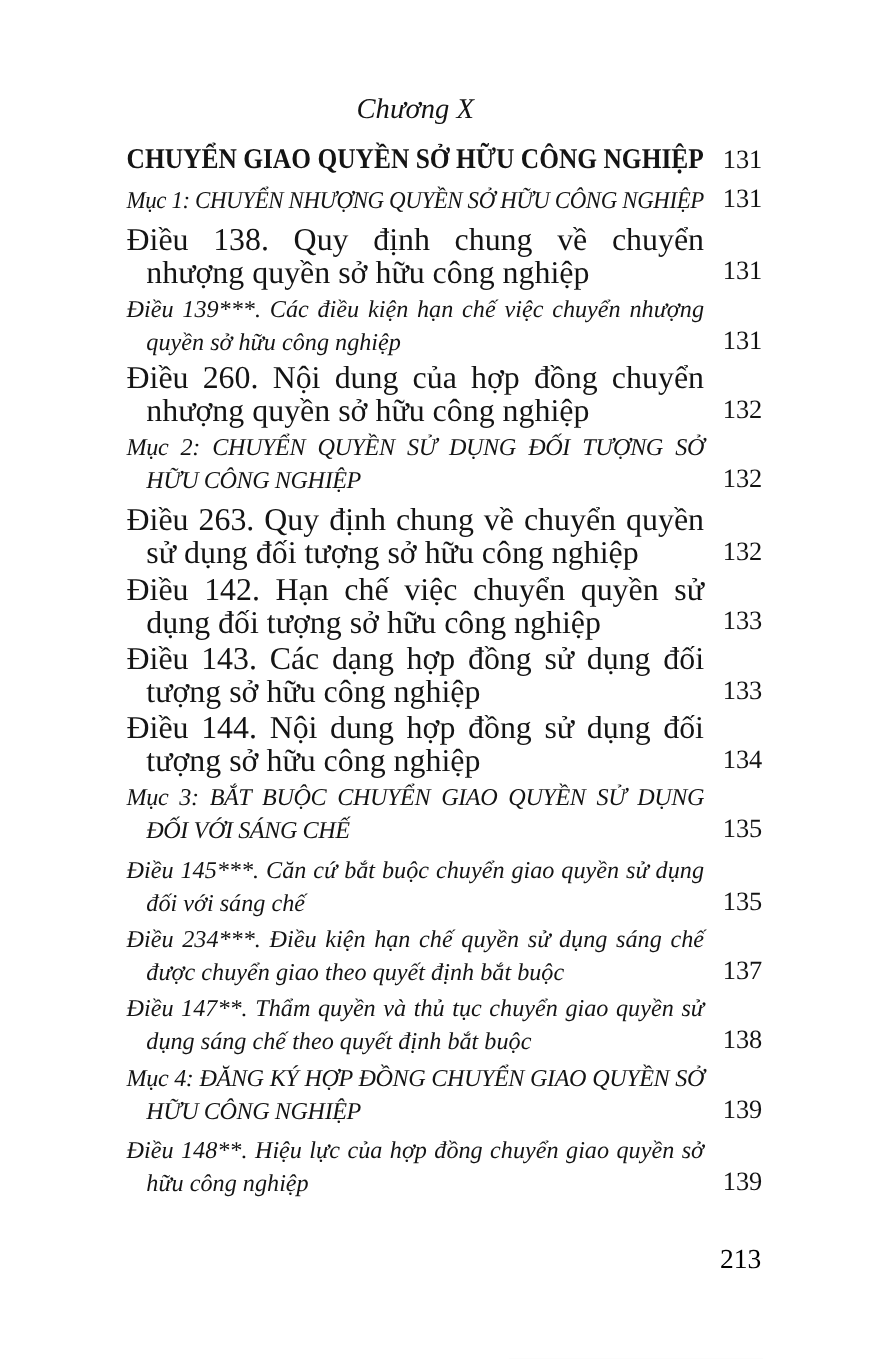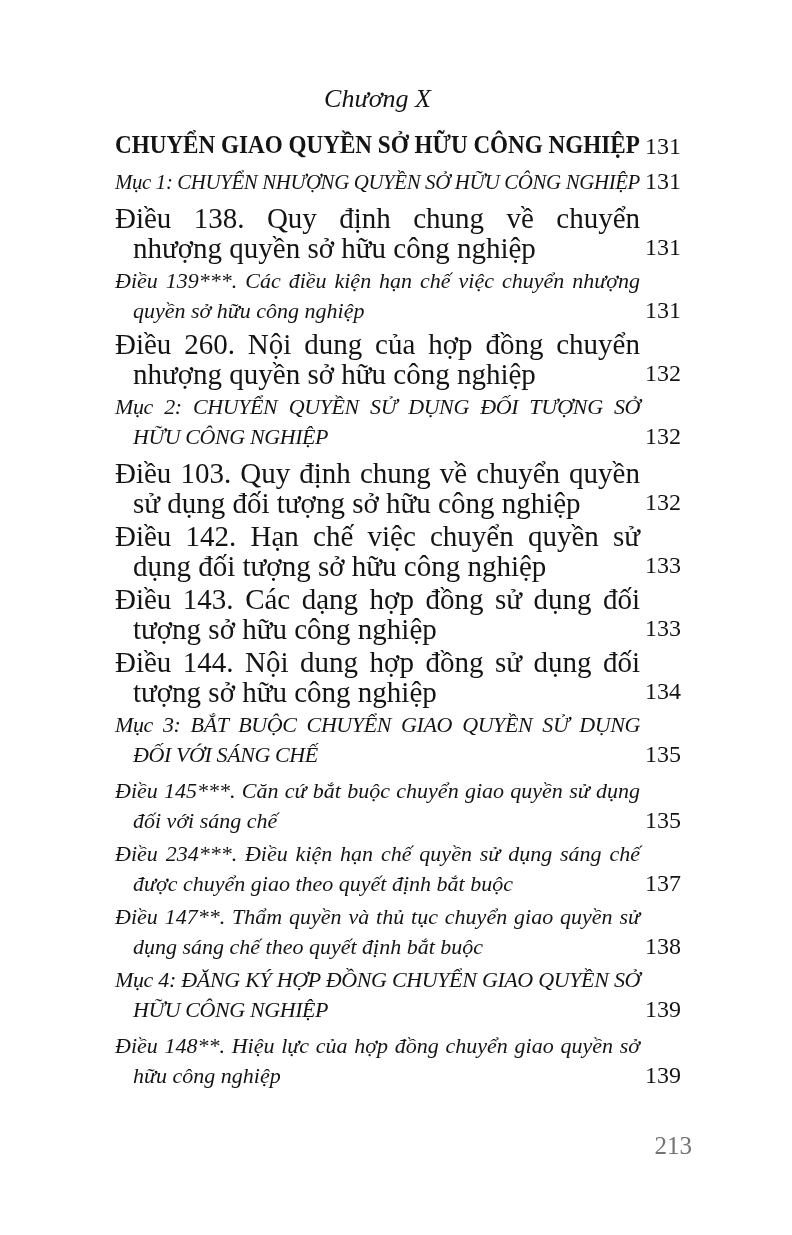--- a/index.html
+++ b/index.html
@@ -38,21 +38,21 @@
   .entry .txt {
     display: block;
     font-size: 29px;
     line-height: 30px;
     text-align: justify;
     text-indent: -18px;   
     padding-left: 18px;
   }
   .entry .pg {
     position: absolute;
-    right: 12px; bottom: 1px;
+    right: 0; bottom: 1px;
     font-size: 24px;
     line-height: 30px;
     font-style: normal;
     font-weight: normal;
     letter-spacing: 0;
   }
   
   .entry.title { margin-bottom: 5px; }
   .entry.title .txt {
     font-weight: bold;
@@ -74,21 +74,21 @@
   
   .entry.dieu-italic .txt {
     font-style: italic;
     font-size: 22px;
   }
   .folio {
     position: absolute;
     right: 100px; top: 1132px;
     font-size: 25px;
     line-height: 28px;
-    color: #737373;
+    color: #000000;
     margin-left: 20px;
   }
 </style>
 </head>
 <body>
 
 <div class="page">
   <div class="content">
 
     <div class="chapter-label">Chương X</div>
@@ -118,21 +118,21 @@
     <span class="txt">Điều 260. Nội dung của hợp đồng chuyển nhượng quyền sở hữu công nghiệp</span>
     <span class="pg">132</span>
   </div>
 
   <div class="entry muc">
     <span class="txt">Mục 2: CHUYỂN QUYỀN SỬ DỤNG ĐỐI TƯỢNG SỞ HỮU CÔNG NGHIỆP</span>
     <span class="pg">132</span>
   </div>
 
   <div class="entry dieu">
-    <span class="txt">Điều 103. Quy định chung về chuyển quyền sử dụng đối tượng sở hữu công nghiệp</span>
+    <span class="txt">Điều 263. Quy định chung về chuyển quyền sử dụng đối tượng sở hữu công nghiệp</span>
     <span class="pg">132</span>
   </div>
 
   <div class="entry dieu">
     <span class="txt">Điều 142. Hạn chế việc chuyển quyền sử dụng đối tượng sở hữu công nghiệp</span>
     <span class="pg">133</span>
   </div>
 
   <div class="entry dieu">
     <span class="txt">Điều 143. Các dạng hợp đồng sử dụng đối tượng sở hữu công nghiệp</span>

